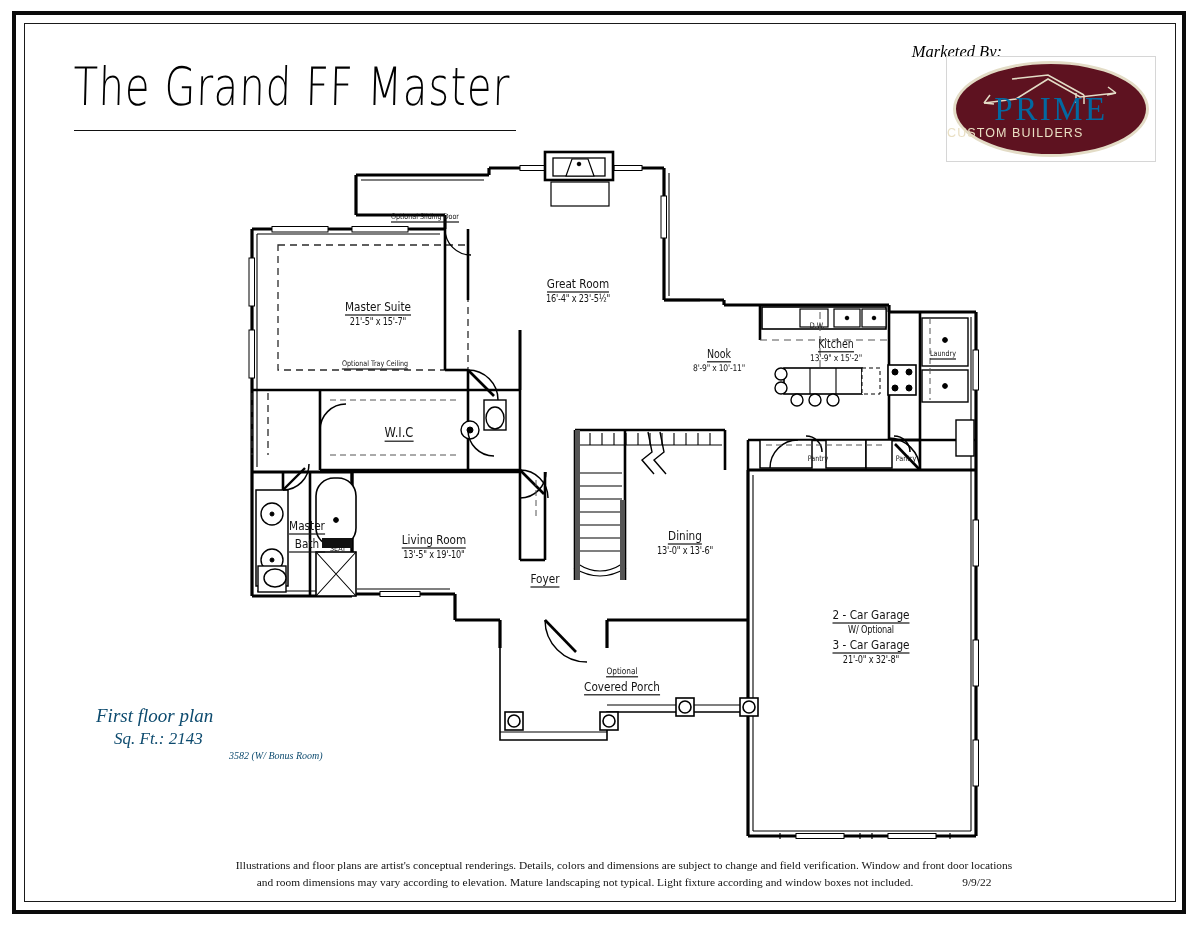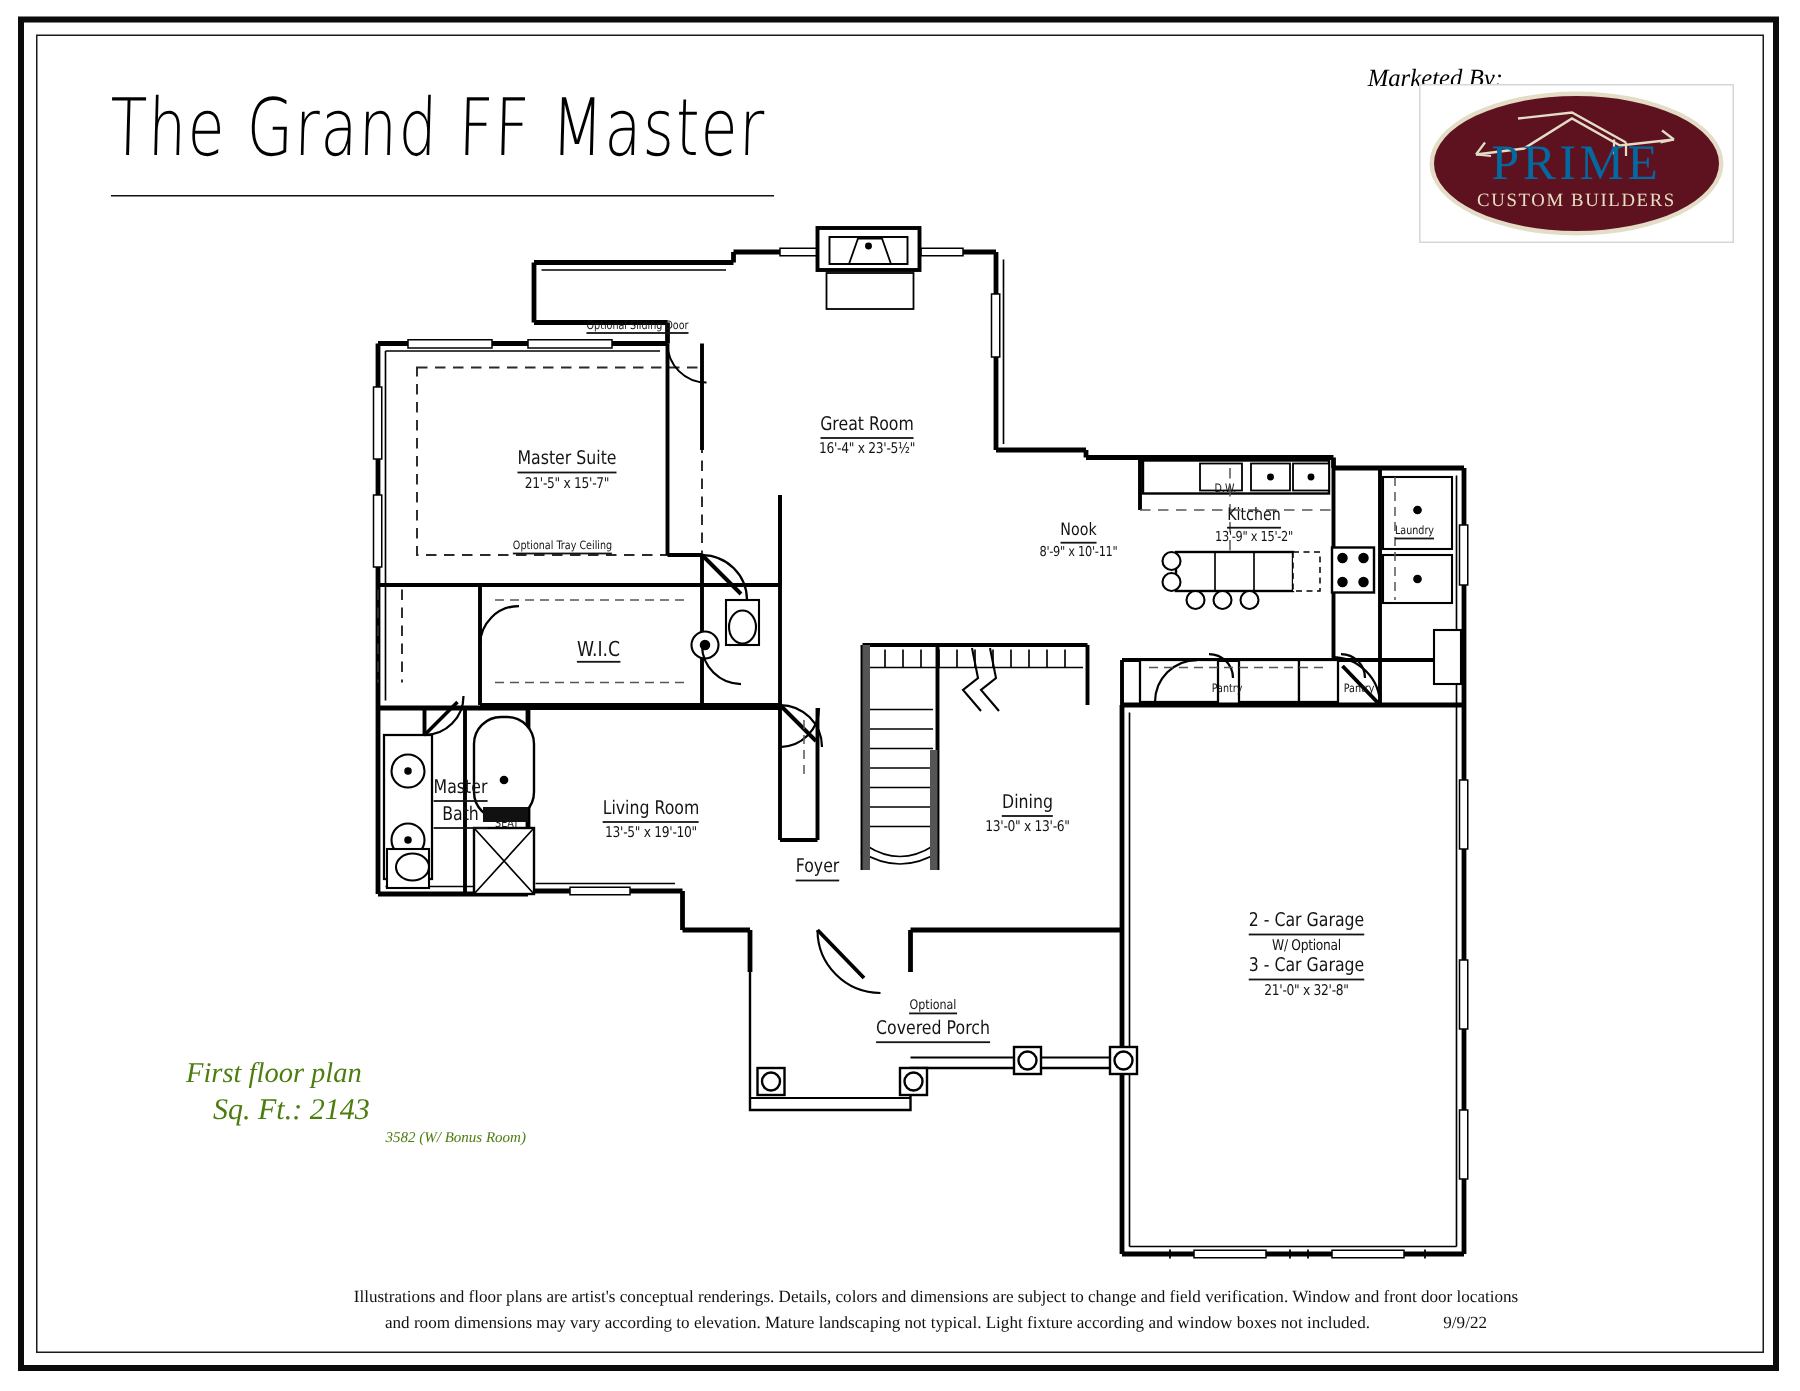--- a/index.html
+++ b/index.html
@@ -25,44 +25,44 @@
                font-size:16.5px;font-family:"Liberation Serif",serif;white-space:nowrap;margin-left:17px;}
   .logo-box{position:absolute;left:946px;top:56px;width:208px;height:104px;
             border:1px solid #d6d6d6;background:#fff;overflow:hidden;}
   .logo-oval{position:absolute;left:50%;top:50%;transform:translate(-50%,-50%);
              width:196px;height:96px;border-radius:50%;
              background:#5e1220;border:3px solid #e3dcc6;box-sizing:border-box;}
   .logo-roof{position:absolute;left:50%;top:16px;transform:translateX(-50%);}
   .logo-prime{position:absolute;left:0;right:0;top:36px;text-align:center;
               font-family:"Liberation Serif",serif;font-size:33px;letter-spacing:2.5px;
               color:#0369a1;line-height:1;}
-  .logo-sub{position:absolute;left:0;right:0;top:70px;text-align:center;
-            font-family:Liberation Serif, serif;font-size:12.5px;letter-spacing:1.1px;
+  .logo-sub{position:absolute;left:0;right:0;top:70px;text-align:left;
+            font-family:Liberation Sans, sans-serif;font-size:12.5px;letter-spacing:1.1px;
             color:#e9dfc3;line-height:1;}
 
   
   #plan{position:absolute;left:0;top:0;width:1200px;height:927px;}
 
   
   .lbl{position:absolute;font-family:"DejaVu Sans",sans-serif;text-align:center;
        color:#141414;white-space:nowrap;transform:translateX(-50%) scaleY(1.2);
        transform-origin:center top;line-height:1.12;}
   .lbl .nm{display:inline-block;border-bottom:1.1px solid #141414;padding-bottom:0px;}
   .lbl .dim{display:block;margin-top:1px;letter-spacing:-0.2px;}
   .l16{font-size:11.5px;}
   .l14{font-size:10.5px;} .l14 .dim{font-size:8.2px;}
   .l12{font-size:9.5px;}  .l12 .dim{font-size:7.6px;}
   .tiny{font-size:6.4px;}
   .vsmall{font-size:7.4px;}
 
   
-  .planinfo{position:absolute;left:124px;top:705px;font-family:"Liberation Serif",serif;
-            font-style:italic;color:#4d7c0f;}
+  .planinfo{position:absolute;left:96px;top:705px;font-family:"Liberation Serif",serif;
+            font-style:italic;color:#0c4a6e;}
   .planinfo .h{font-size:19px;}
-  .planinfo .r{font-size:20px;margin-left:18px;margin-top:2px;font-style:italic;}
+  .planinfo .r{font-size:17px;margin-left:18px;margin-top:2px;font-style:italic;}
   .planinfo .r2{font-size:15.5px;margin-left:18px;margin-top:1px;white-space:pre;}
   .planinfo .r3{font-size:10px;margin-left:133px;margin-top:1px;}
 
   
   .footer{position:absolute;left:0;right:0;top:857px;text-align:center;
           font-family:"Liberation Serif",serif;font-size:11.4px;line-height:1.45;color:#111;padding-left:48px;}
   .footer .dt{display:inline-block;margin-left:46px;}
 </style>
 </head>
 <body>

